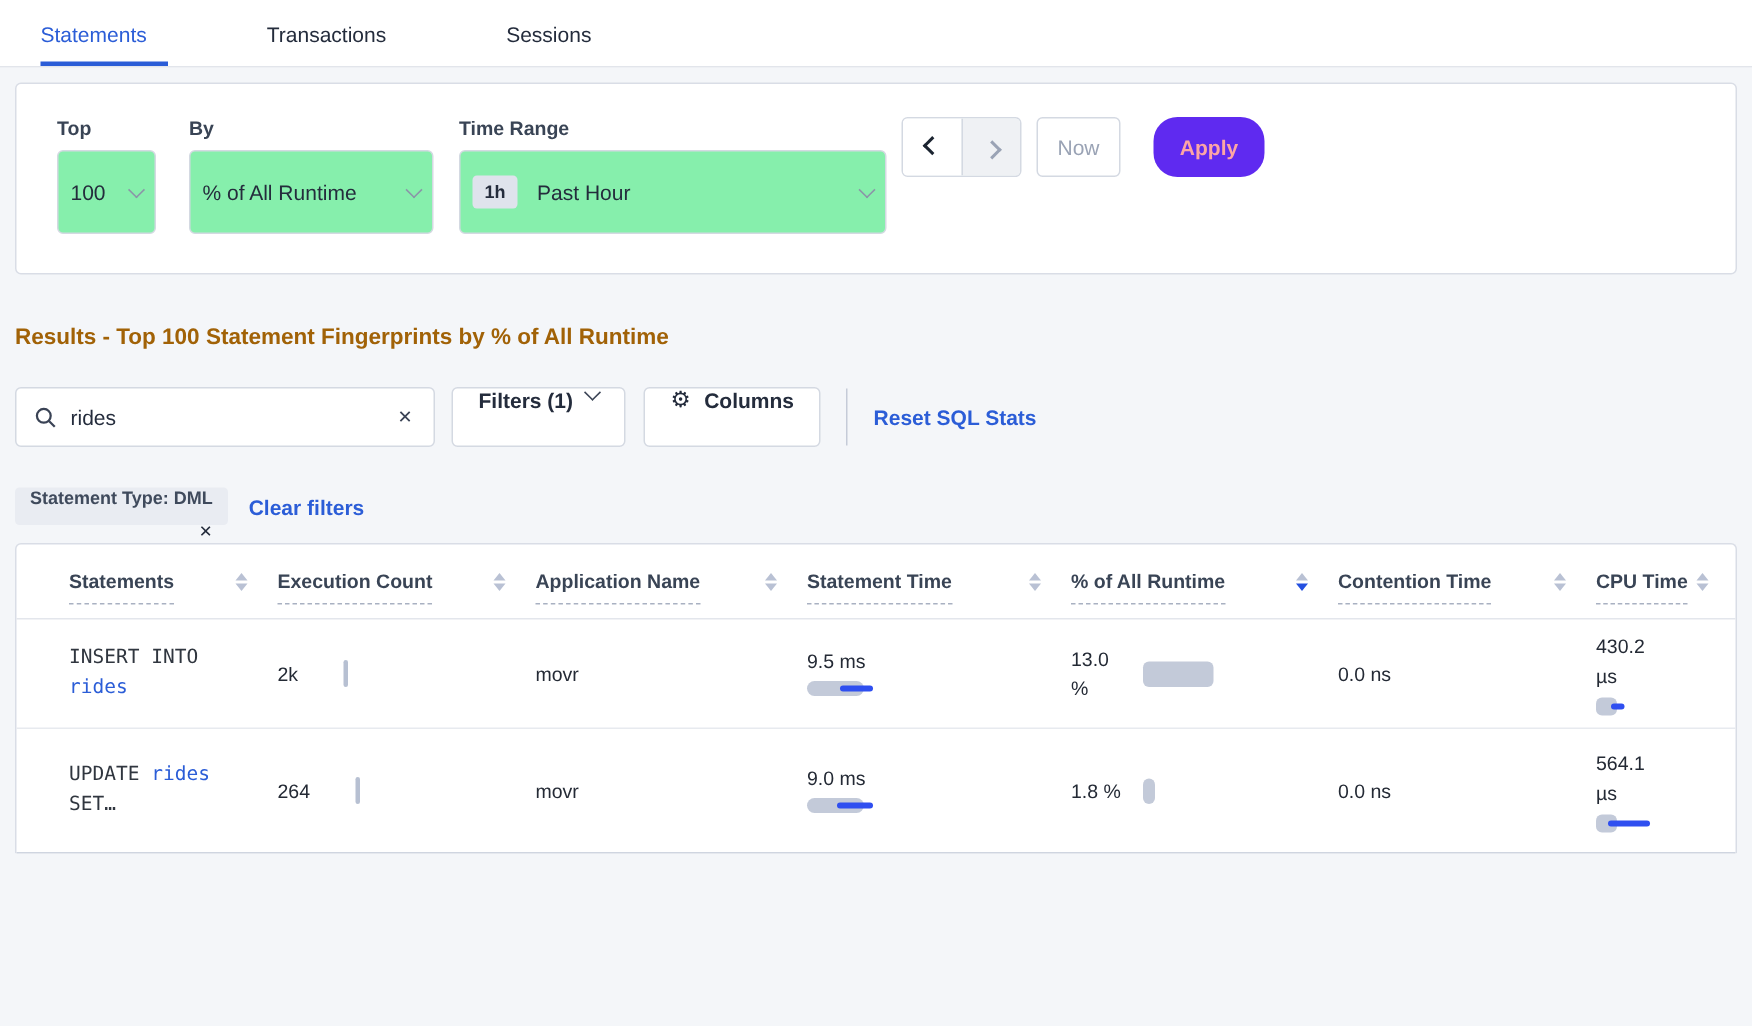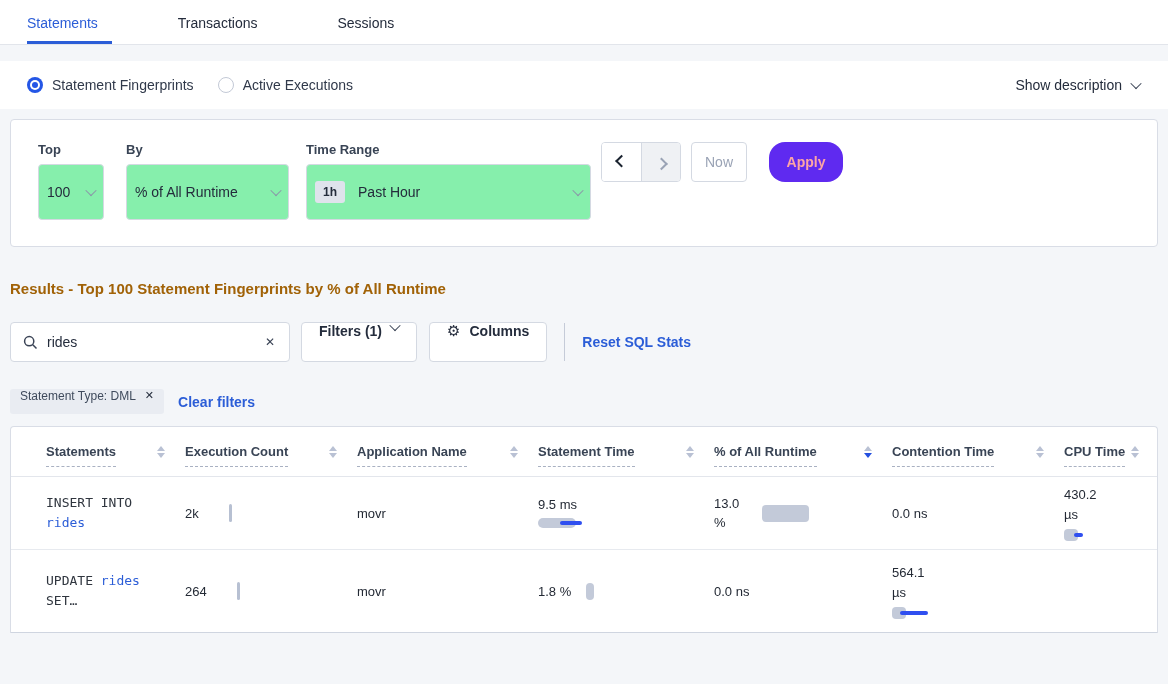--- a/index.html
+++ b/index.html
@@ -78,22 +78,22 @@
     display:flex; align-items:flex-start; gap:9px; padding:0 17px; font-size:14px; font-weight:700;
     color:#242c3c; cursor:pointer; font-family:"Liberation Sans","DejaVu Sans",sans-serif;}
   .ctl-filters{margin-left:11px;} .ctl-columns{margin-left:12px;}
   .gear{font-size:15px; line-height:1; color:#242c3c;}
   .showing{margin-left:auto; font-size:14px; color:#30394a; white-space:nowrap;}
   .vdiv{width:1px; height:38px; background:#c5cbd8; margin:0 17px;}
   .reset-link{color:var(--link); font-size:14px; font-weight:600; cursor:pointer;
     text-decoration:none; white-space:nowrap;}
   
   .chip-row{margin-top:27px; display:flex; align-items:center; gap:14px;}
-  .chip{background:var(--chip-bg); border-radius:3px; height:25px; display:flex; align-items:flex-start;
-    gap:9px; padding:0 10px; font-size:12px; font-weight:400; color:#3f4a5c; cursor:default;}
+  .chip{background:var(--chip-bg); border-radius:3px; height:25px; display:flex; align-items:flex-end;
+    gap:9px; padding:0 10px; font-size:12px; font-weight:700; color:#3f4a5c; cursor:default;flex-direction:column;}
   .chip-x{cursor:pointer; font-size:11px; color:#242c3c;}
   .clear-link{color:var(--link); font-size:14px; font-weight:700; cursor:pointer; text-decoration:none;}
   
   .table-card{margin-top:12px; border-bottom:none; border-radius:4px 4px 0 0;}
   .t-row{display:grid; grid-template-columns:139px 172px 181px 176px 178px 172px minmax(0,1fr);
     padding-left:35px; align-items:center;}
   .thead{height:50px; border-bottom:1px solid #e3e6ec;}
   .th{display:flex; align-items:center; cursor:pointer; padding-right:14px;}
   .th-label{font-size:13px; font-weight:700; color:var(--head);
     border-bottom:1px dashed #a9b1c2; padding-bottom:7px; margin-bottom:-8px; white-space:nowrap;}
@@ -126,34 +126,20 @@
 <body>
 
 <div class="page">
 
   <div class="tabbar">
     <div class="tab active">Statements</div>
     <div class="tab">Transactions</div>
     <div class="tab">Sessions</div>
   </div>
 
-  <div class="radio-band">
-    <label class="radio-opt">
-      <span class="radio selected"></span>
-      <span class="radio-label">Statement Fingerprints</span>
-    </label>
-    <label class="radio-opt">
-      <span class="radio"></span>
-      <span class="radio-label">Active Executions</span>
-    </label>
-    <div class="show-desc">
-      <span>Show description</span>
-      <span class="chev"></span>
-    </div>
-  </div>
 
   <div class="content">
 
     <div class="card search-card">
       <div class="fields">
         <div class="field">
           <div class="flabel">Top</div>
           <div class="select w-top">
             <span>100</span>
             <span class="chev light"></span>
@@ -304,20 +290,27 @@
           </div>
           <div class="t-row trow">
             <div class="td cell-statement">
               <div class="sql"><span class="sql-plain">UPDATE </span><span class="sql-link">rides</span><br><span class="sql-plain">SET…</span></div>
             </div>
             <div class="td cell-execution-count">
               <span class="val">264</span>
               <span class="exec-tick"></span>
             </div>
             <div class="td cell-application-name"><span class="val">movr</span></div>
+            <div class="td metric cell-statement-time">
+              <span class="val">9.0 ms</span>
+              <div class="hbar" style="width: 44px;">
+                <i class="track" style="width: 38px;"></i>
+                <i class="fill" style="left: 20px; width: 24px;"></i>
+              </div>
+            </div>
             <div class="td cell-runtime">
               <div class="rt">
                 <span class="val rt-val">1.8 %</span>
                 <span class="pill" style="width: 8px;"></span>
               </div>
             </div>
             <div class="td cell-contention-time"><span class="val">0.0 ns</span></div>
             <div class="td cell-cpu-time">
               <span class="val cpu-val">564.1 µs</span>
               <div class="hbar cpu" style="width: 36px;">

